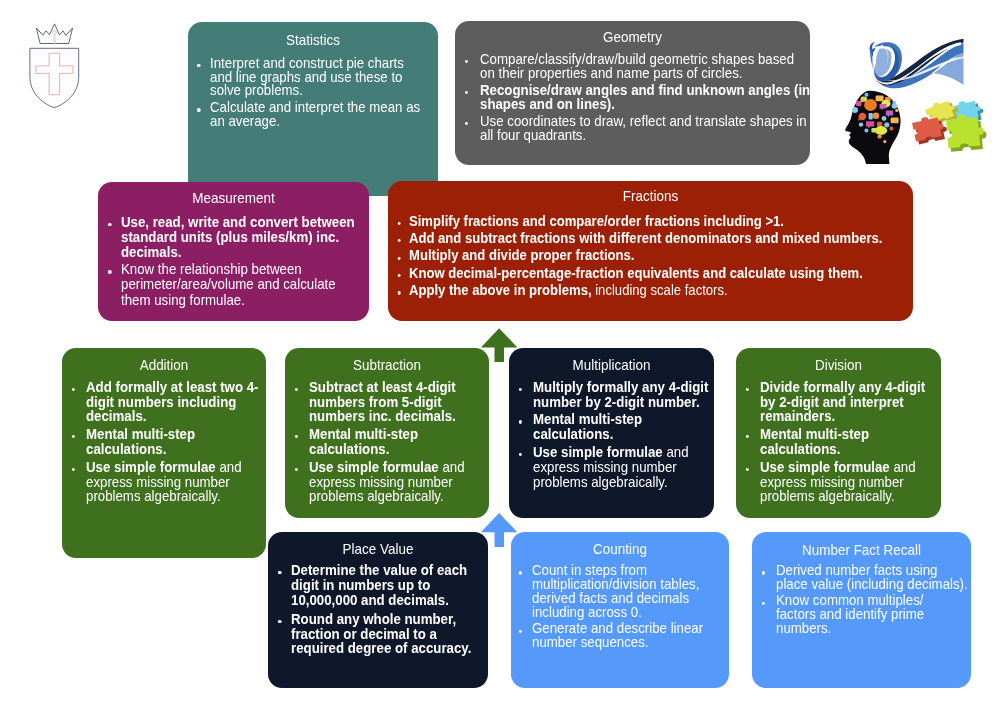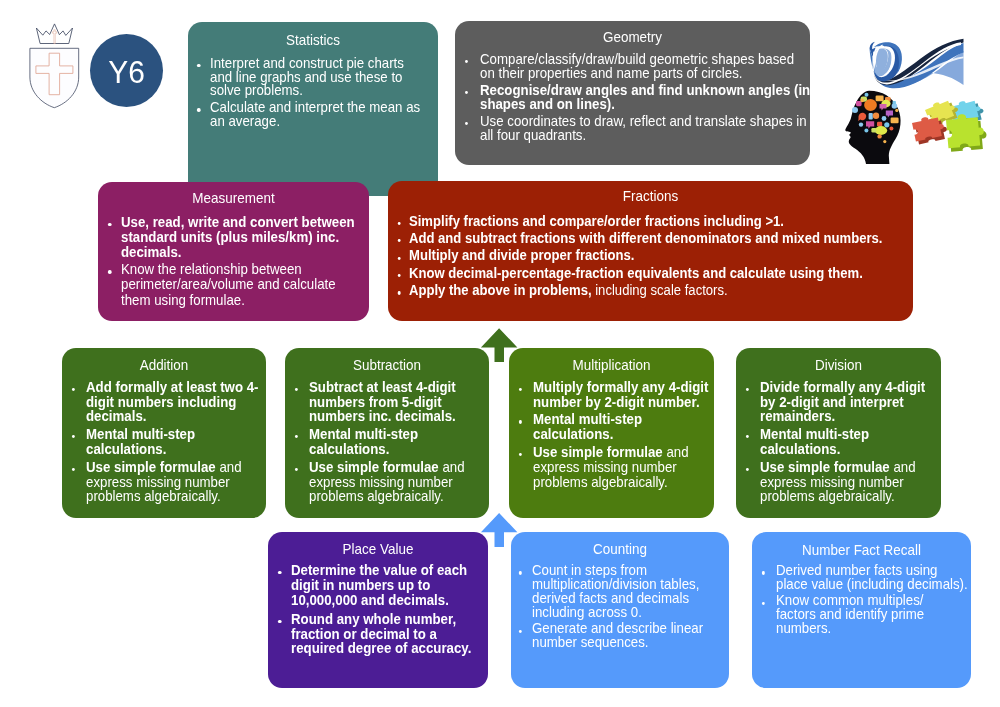--- a/index.html
+++ b/index.html
@@ -37,23 +37,20 @@
     <path d="M53.9 29.8 h1.35 v2.05 h1.55 v1.35 h-1.55 v10.3 h-1.35 v-10.3 h-1.55 v-1.35 h1.55 Z" fill="none" stroke="#e3b3a2" stroke-width="0.6"></path>
   </g>
   <g>
     <path d="M29.9 48.3 H78.7 V77.0 C78.7 92.0 67.2 103.4 54.3 107.7 C41.4 103.4 29.9 92.0 29.9 77.0 Z" fill="#fdfdff" stroke="#414a62" stroke-width="0.8" stroke-linejoin="miter"></path>
   </g>
   <g>
     <path d="M49.1 53.2 H59.6 V65.9 H72.9 V73.4 H59.6 V94.7 H49.1 V73.4 H35.9 V65.9 H49.1 Z" fill="none" stroke="#dfa594" stroke-width="0.85" stroke-linejoin="miter"></path>
   </g>
 </svg>
 
-<div id="yearbadge" style="background:#2b527f;">
-  <span>Y6</span>
-</div>
 
 <div class="card" style="left:188px;top:22px;width:250px;height:174px;background:#447c78;">
   <div class="ttlwrap" style="top:7.81px;width:267.38px;line-height:19.4px;"><span class="ttl" style="font-size:14.4px;">Statistics</span></div>
   <ul style="left:22.03px;top:34.62px;width:228.88px;font-size:14.2px;line-height:13.9px;">
     <li style=""><i class="bul" style="left:-14.01px;top:7.48px;"></i>
 <span style="font-weight:400;">Interpret and construct pie charts and line graphs and use these to solve problems.</span>
     </li>
     <li style="margin-top:2.6px;"><i class="bul" style="left:-14.01px;top:7.48px;"></i>
 <span style="font-weight:400;">Calculate and interpret the mean as an average.</span>
     </li>
@@ -98,21 +95,21 @@
     </li>
     <li style=""><i class="bul" style="left:-12.51px;top:9.14px;"></i>
 <span style="font-weight:700;">Know decimal-percentage-fraction equivalents and calculate using them.</span>
     </li>
     <li style=""><i class="bul" style="left:-12.51px;top:9.14px;"></i>
 <span style="font-weight:700;">Apply the above in problems,</span>
 <span style="font-weight:400;"> including scale factors.</span>
     </li>
   </ul>
 </div>
-<div class="card" style="left:62px;top:348px;width:204px;height:170px;background:#3f701d;">
+<div class="card" style="left:62px;top:348px;width:204px;height:210px;background:#3f701d;">
   <div class="ttlwrap" style="top:6.91px;width:218.18px;line-height:19.4px;"><span class="ttl" style="font-size:14.4px;">Addition</span></div>
   <ul style="left:23.74px;top:31.87px;width:191.44px;font-size:14.2px;line-height:14.8px;">
     <li style=""><i class="bul" style="left:-15.19px;top:7.93px;"></i>
 <span style="font-weight:700;">Add formally at least two 4-digit numbers including decimals.</span>
     </li>
     <li style="margin-top:3.0px;"><i class="bul" style="left:-15.19px;top:7.93px;"></i>
 <span style="font-weight:700;">Mental multi-step calculations.</span>
     </li>
     <li style="margin-top:3.0px;"><i class="bul" style="left:-15.19px;top:7.93px;"></i>
 <span style="font-weight:700;">Use simple formulae</span>
@@ -128,21 +125,21 @@
     </li>
     <li style="margin-top:3.0px;"><i class="bul" style="left:-15.19px;top:7.93px;"></i>
 <span style="font-weight:700;">Mental multi-step calculations.</span>
     </li>
     <li style="margin-top:3.0px;"><i class="bul" style="left:-15.19px;top:7.93px;"></i>
 <span style="font-weight:700;">Use simple formulae</span>
 <span style="font-weight:400;"> and express missing number problems algebraically.</span>
     </li>
   </ul>
 </div>
-<div class="card" style="left:509px;top:348px;width:205px;height:170px;background:#4d7c0f;">
+<div class="card" style="left:509px;top:348px;width:205px;height:170px;background:#0f172a;">
   <div class="ttlwrap" style="top:6.91px;width:219.25px;line-height:19.4px;"><span class="ttl" style="font-size:14.4px;">Multiplication</span></div>
   <ul style="left:23.74px;top:31.87px;width:191.44px;font-size:14.2px;line-height:14.8px;">
     <li style=""><i class="bul" style="left:-15.19px;top:7.93px;"></i>
 <span style="font-weight:700;">Multiply formally any 4-digit number by 2-digit number.</span>
     </li>
     <li style="margin-top:3.0px;"><i class="bul" style="left:-15.19px;top:7.93px;"></i>
 <span style="font-weight:700;">Mental multi-step calculations.</span>
     </li>
     <li style="margin-top:3.0px;"><i class="bul" style="left:-15.19px;top:7.93px;"></i>
 <span style="font-weight:700;">Use simple formulae</span>
@@ -158,21 +155,21 @@
     </li>
     <li style="margin-top:3.0px;"><i class="bul" style="left:-15.19px;top:7.93px;"></i>
 <span style="font-weight:700;">Mental multi-step calculations.</span>
     </li>
     <li style="margin-top:3.0px;"><i class="bul" style="left:-15.19px;top:7.93px;"></i>
 <span style="font-weight:700;">Use simple formulae</span>
 <span style="font-weight:400;"> and express missing number problems algebraically.</span>
     </li>
   </ul>
 </div>
-<div class="card" style="left:268px;top:532px;width:220px;height:156px;background:#4c1d95;">
+<div class="card" style="left:268px;top:532px;width:220px;height:156px;background:#0f172a;">
   <div class="ttlwrap" style="top:7.11px;width:235.29px;line-height:19.4px;"><span class="ttl" style="font-size:14.4px;">Place Value</span></div>
   <ul style="left:23.10px;top:31.12px;width:196.79px;font-size:14.2px;line-height:14.9px;">
     <li style=""><i class="bul" style="left:-14.01px;top:7.98px;"></i>
 <span style="font-weight:700;">Determine the value of each digit in numbers up to 10,000,000 and decimals.</span>
     </li>
     <li style="margin-top:3.8px;"><i class="bul" style="left:-14.01px;top:7.98px;"></i>
 <span style="font-weight:700;">Round any whole number, fraction or decimal to a required degree of accuracy.</span>
     </li>
   </ul>
 </div>

